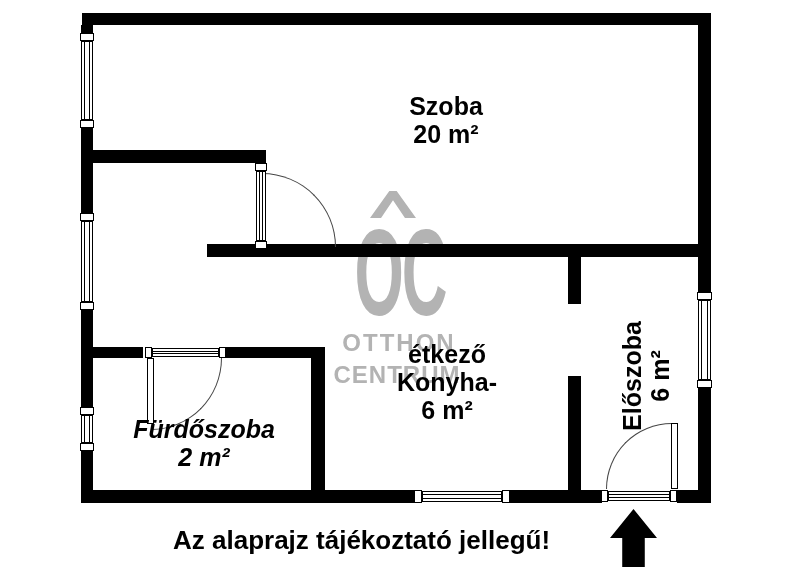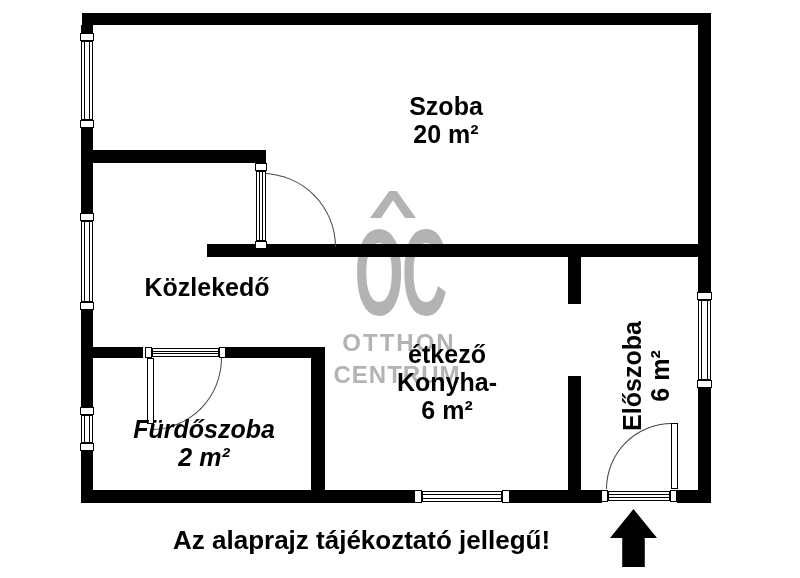--- a/index.html
+++ b/index.html
@@ -113,21 +113,20 @@
   <div class="cap" style="left:601px;top:490px;width:7px;height:12px;"></div>
   <div class="cap" style="left:670px;top:490px;width:7px;height:12px;"></div>
   <div class="leaf" style="left:671px;top:423px;width:7px;height:66px;"></div>
   <div class="arc tl" style="left:606px;top:423px;width:66px;height:66px;"></div>
 
   <div class="roomlabel" style="left:446px;top:92px;">
     <div>Szoba</div>
     <div>20 m²</div>
   </div>
   <div class="roomlabel" style="left:207px;top:273px;">
-    <div>Közlekedő</div>
   </div>
   <div class="roomlabel" style="left:204px;top:415px;font-style:italic;">
     <div>Fürdőszoba</div>
     <div>2 m²</div>
   </div>
   <div class="roomlabel" style="left:447px;top:340px;">
     <div>étkező</div>
     <div>Konyha-</div>
     <div>6 m²</div>
   </div>

